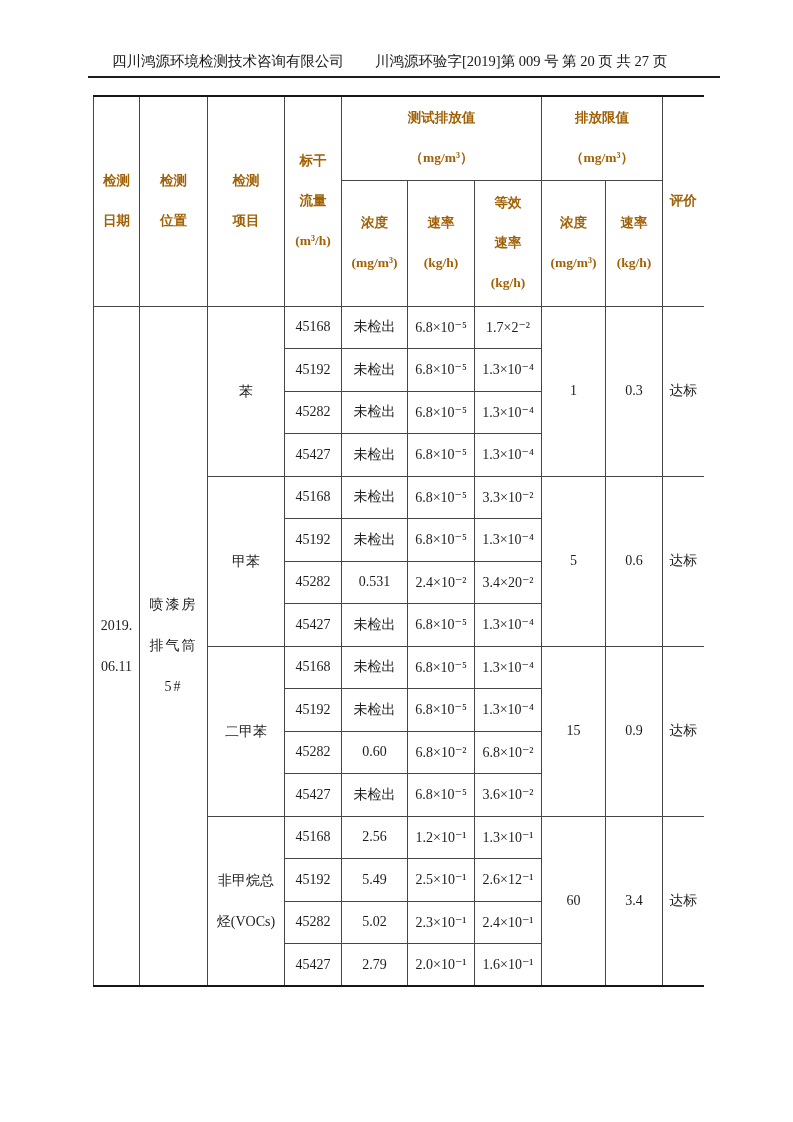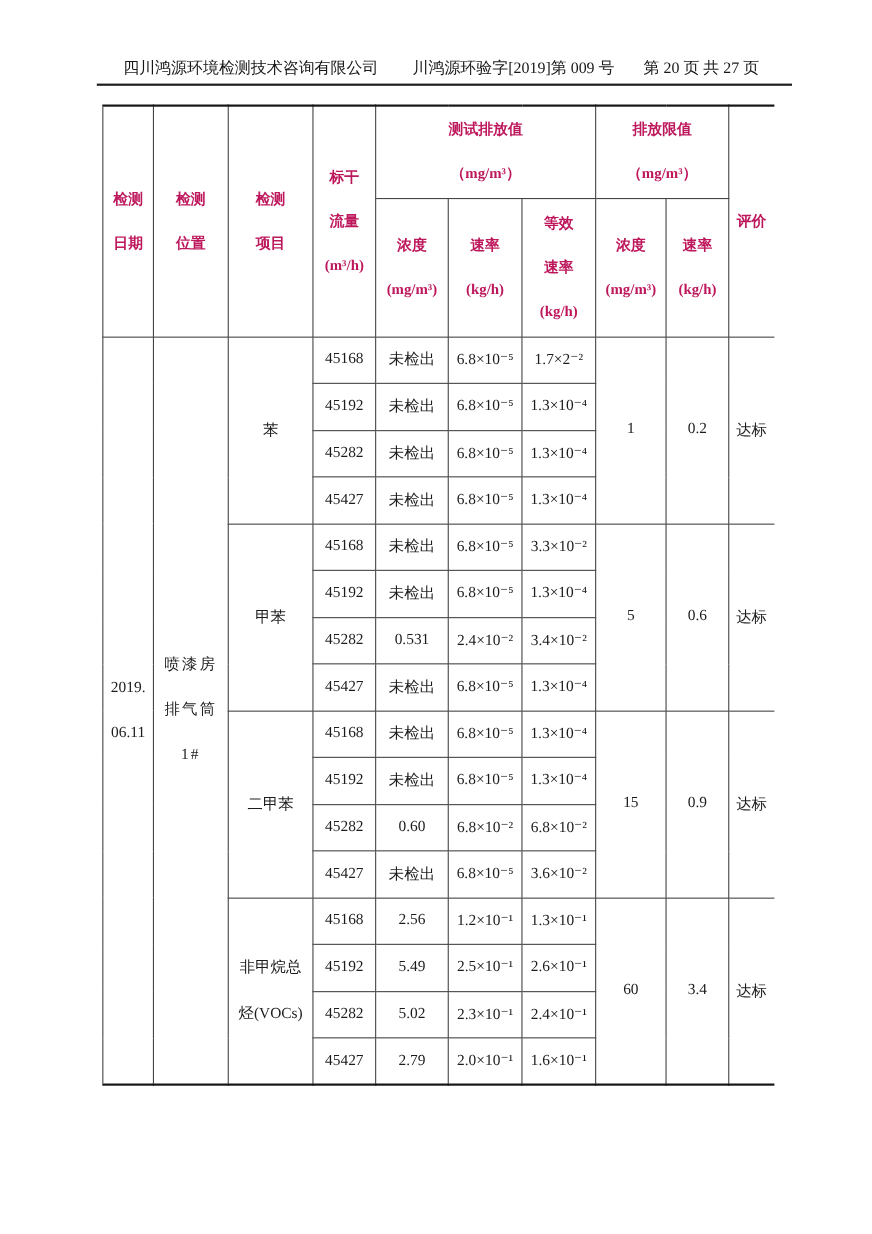--- a/index.html
+++ b/index.html
@@ -6,38 +6,38 @@
   body{
     width:793px;height:1122px;background:#ffffff;
     font-family:"Liberation Serif","DejaVu Serif",serif;
     color:#1a1a1a;
   }
   .page{position:relative;width:793px;height:1122px;overflow:hidden;background:#fff;}
   
   .pg-hdr span{position:absolute;top:52px;font-size:14.5px;white-space:nowrap;color:#171717;}
   .hdr-company{left:112px;}
   .hdr-docnum{left:375px;font-family:Liberation Serif, serif;}
-  .hdr-pageinfo{left:585px;}
+  .hdr-pageinfo{left:562px;}
   .hdr-rule{position:absolute;left:88px;top:76px;width:632px;height:2px;background:#1d1d1d;}
   
   table.report{
     position:absolute;left:93px;top:95px;width:610px;
     border-collapse:collapse;table-layout:fixed;
     border-top:2.4px solid #161616;
     border-bottom:2.4px solid #161616;
   }
   .report th,.report td{
     border:1.2px solid #454545;
     padding:0;margin:0;
     text-align:center;vertical-align:middle;
     font-size:14px;overflow:hidden;
   }
   .report th{
     font-weight:bold;font-size:13.5px;
-    white-space:pre-line;line-height:40px;color:#be185d;
+    white-space:pre-line;line-height:40px;color:#a16207;
   }
   .report td{color:#1c1c1c;}
   tr.h1{height:84px;}
   tr.h2{height:126px;}
   tbody tr{height:42.5px;}
   td.ml{white-space:pre-line;line-height:41px;}
   .loc{letter-spacing:2px;}
   .last-col{border-right:none !important;}
 </style>
 </head>
@@ -96,28 +96,28 @@
 (kg/h)</th>
       </tr>
     </thead>
     <tbody>
 
       <tr>
         <td rowspan="16" class="ml">2019.
 06.11</td>
         <td rowspan="16" class="ml loc">喷漆房
 排气筒
-1#</td>
+5#</td>
         <td rowspan="4" class="ml">苯</td>
         <td>45168</td>
         <td>未检出</td>
         <td>6.8×10⁻⁵</td>
         <td>1.7×2⁻²</td>
         <td rowspan="4">1</td>
-        <td rowspan="4">0.2</td>
+        <td rowspan="4">0.3</td>
         <td rowspan="4" class="last-col">达标</td>
       </tr>
       <tr>
         <td>45192</td>
         <td>未检出</td>
         <td>6.8×10⁻⁵</td>
         <td>1.3×10⁻⁴</td>
       </tr>
       <tr>
         <td>45282</td>
@@ -145,21 +145,21 @@
       <tr>
         <td>45192</td>
         <td>未检出</td>
         <td>6.8×10⁻⁵</td>
         <td>1.3×10⁻⁴</td>
       </tr>
       <tr>
         <td>45282</td>
         <td>0.531</td>
         <td>2.4×10⁻²</td>
-        <td>3.4×10⁻²</td>
+        <td>3.4×20⁻²</td>
       </tr>
       <tr>
         <td>45427</td>
         <td>未检出</td>
         <td>6.8×10⁻⁵</td>
         <td>1.3×10⁻⁴</td>
       </tr>
 
       <tr>
         <td rowspan="4" class="ml">二甲苯</td>
@@ -198,21 +198,21 @@
         <td>1.2×10⁻¹</td>
         <td>1.3×10⁻¹</td>
         <td rowspan="4">60</td>
         <td rowspan="4">3.4</td>
         <td rowspan="4" class="last-col">达标</td>
       </tr>
       <tr>
         <td>45192</td>
         <td>5.49</td>
         <td>2.5×10⁻¹</td>
-        <td>2.6×10⁻¹</td>
+        <td>2.6×12⁻¹</td>
       </tr>
       <tr>
         <td>45282</td>
         <td>5.02</td>
         <td>2.3×10⁻¹</td>
         <td>2.4×10⁻¹</td>
       </tr>
       <tr>
         <td>45427</td>
         <td>2.79</td>

